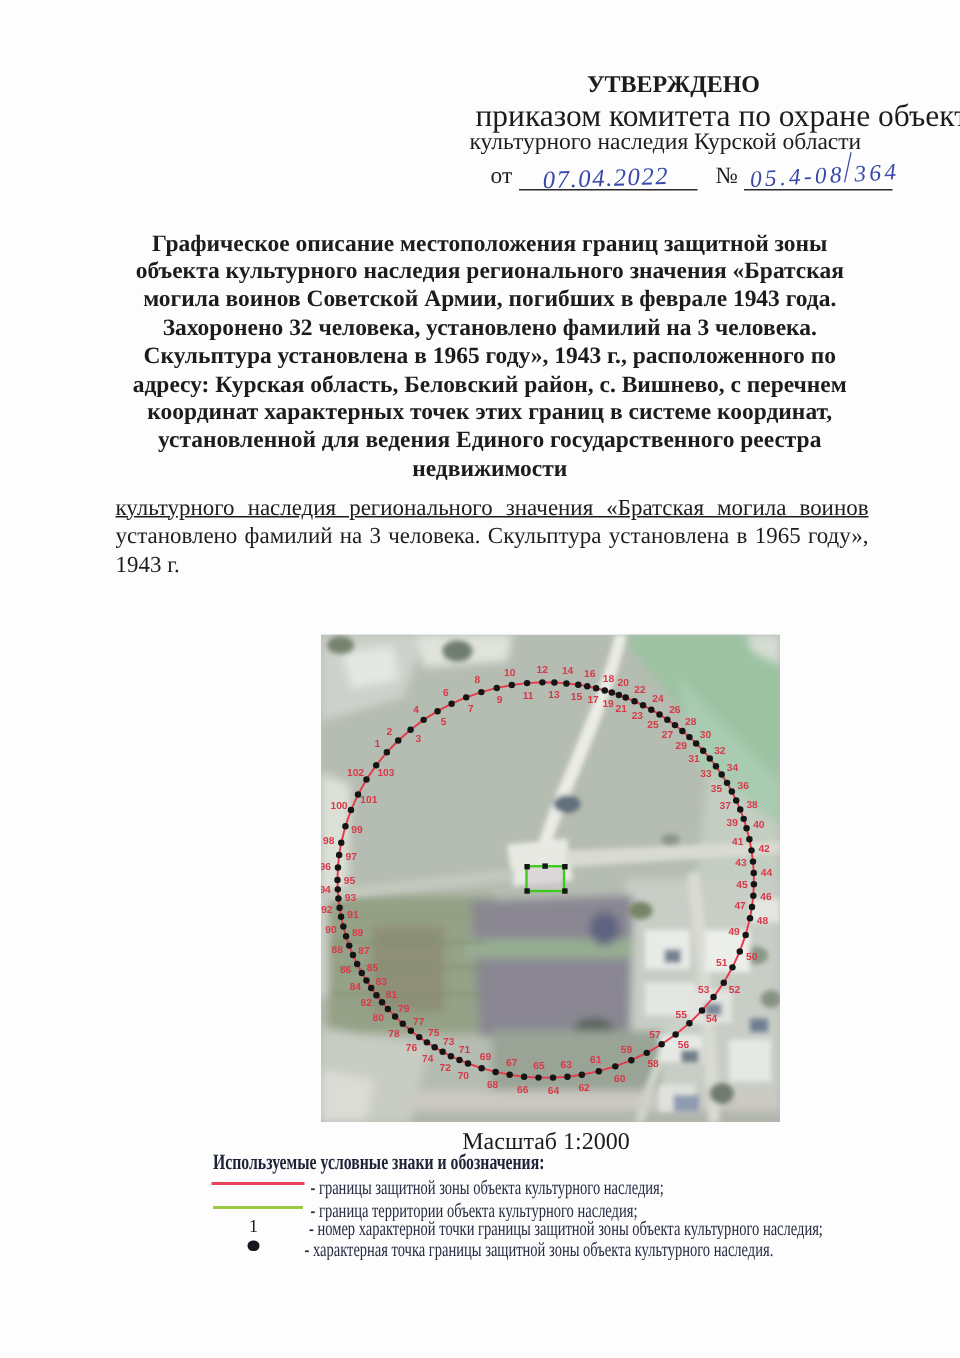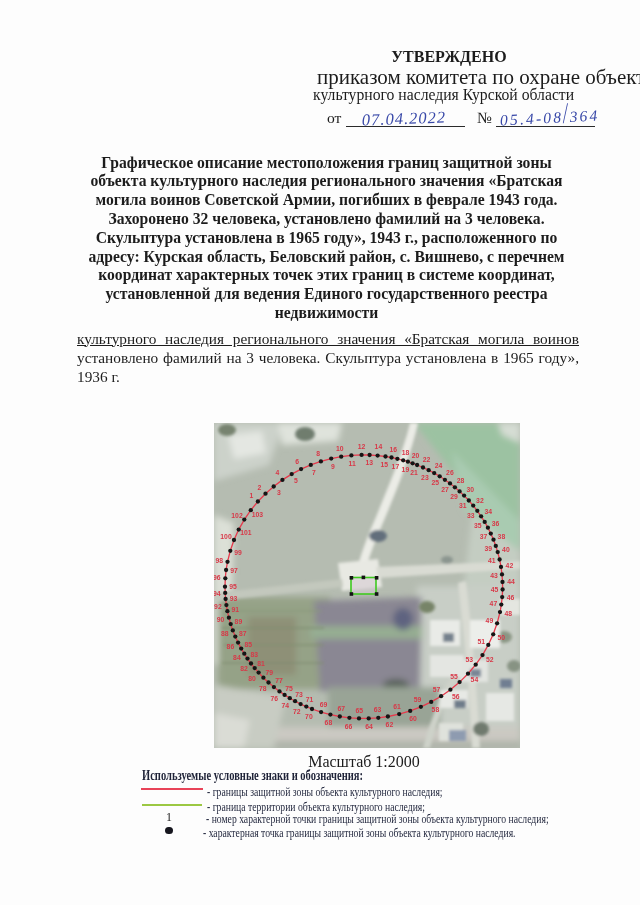--- a/index.html
+++ b/index.html
@@ -37,21 +37,21 @@
 Скульптура установлена в 1965 году», 1943 г., расположенного по<br>
 адресу: Курская область, Беловский район, с. Вишнево, с перечнем<br>
 координат характерных точек этих границ в системе координат,<br>
 установленной для ведения Единого государственного реестра<br>
 недвижимости
 </div>
 
 <div class="abs" style="left:77px;top:328.6px;width:502px;font-size:15.3px;line-height:19.2px;">
   <div style="text-align:justify;text-align-last:justify;text-decoration:underline;">культурного наследия регионального значения «Братская могила воинов</div>
   <div style="text-align:justify;text-align-last:justify;">установлено фамилий на 3 человека. Скульптура установлена в 1965 году»,</div>
-  <div>1936 г.</div>
+  <div>1943 г.</div>
 </div>
 
 <div class="abs" style="left:214px;top:423px;width:306px;height:325px;">
 <svg width="306" height="325" viewBox="0 0 306 325">
 <defs>
   <filter id="soft" x="-20%" y="-20%" width="140%" height="140%">
           <feGaussianBlur stdDeviation="1.6"></feGaussianBlur>
         </filter>
   <filter id="soft2" x="-30%" y="-30%" width="160%" height="160%">
           <feGaussianBlur stdDeviation="3"></feGaussianBlur>

